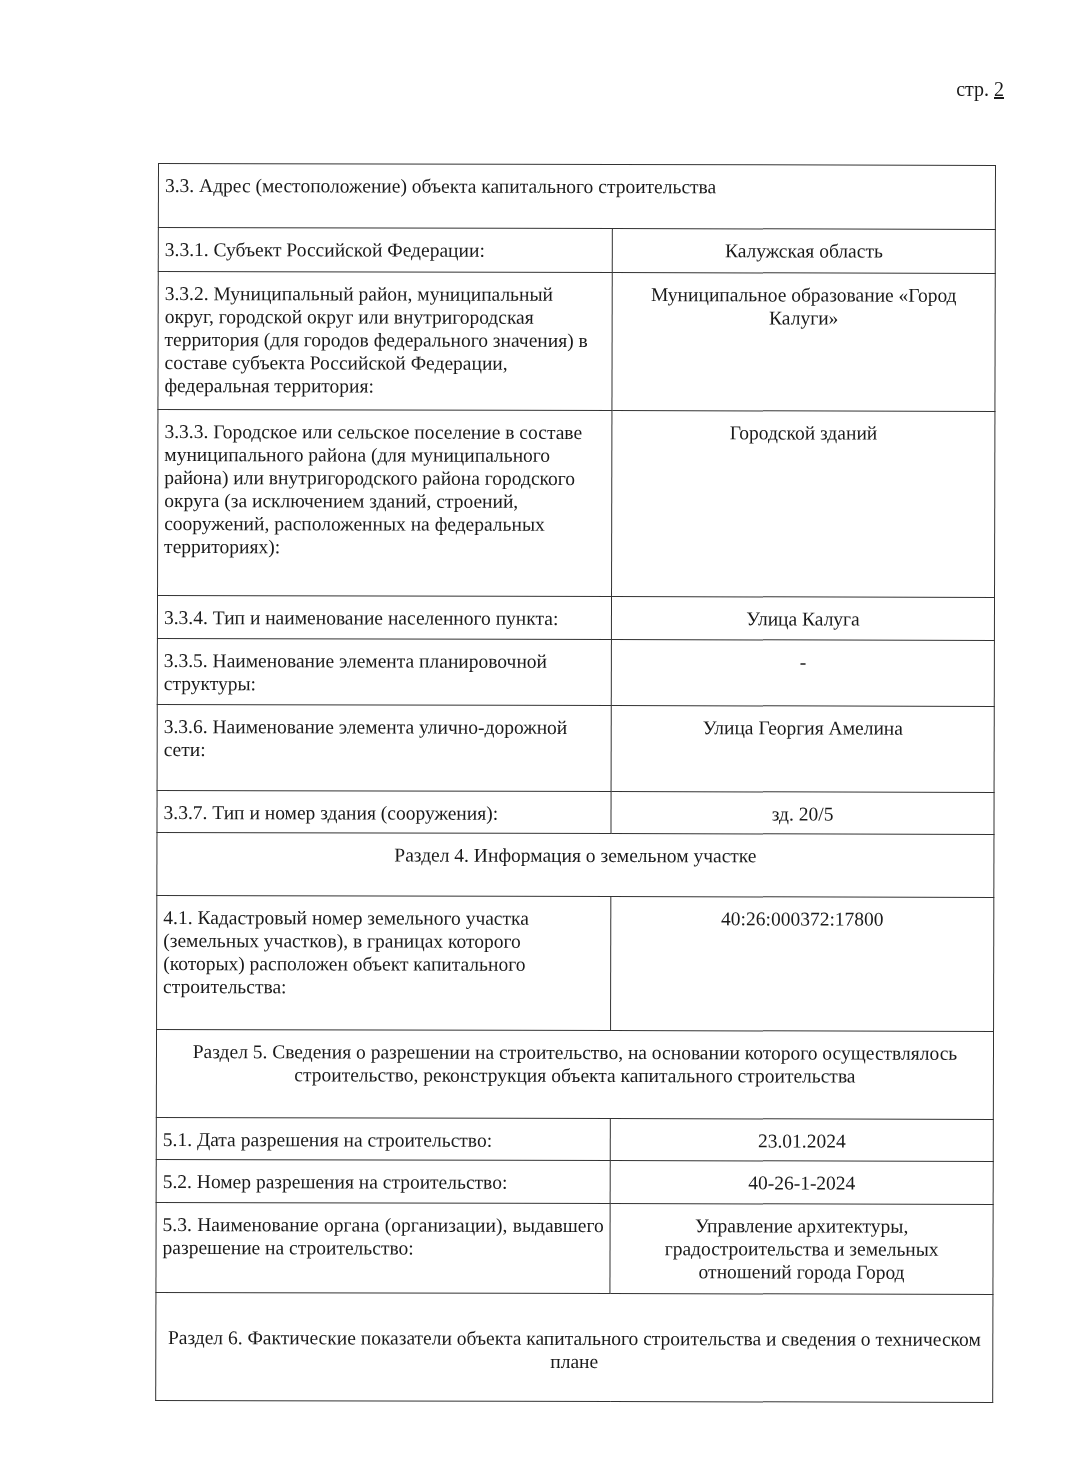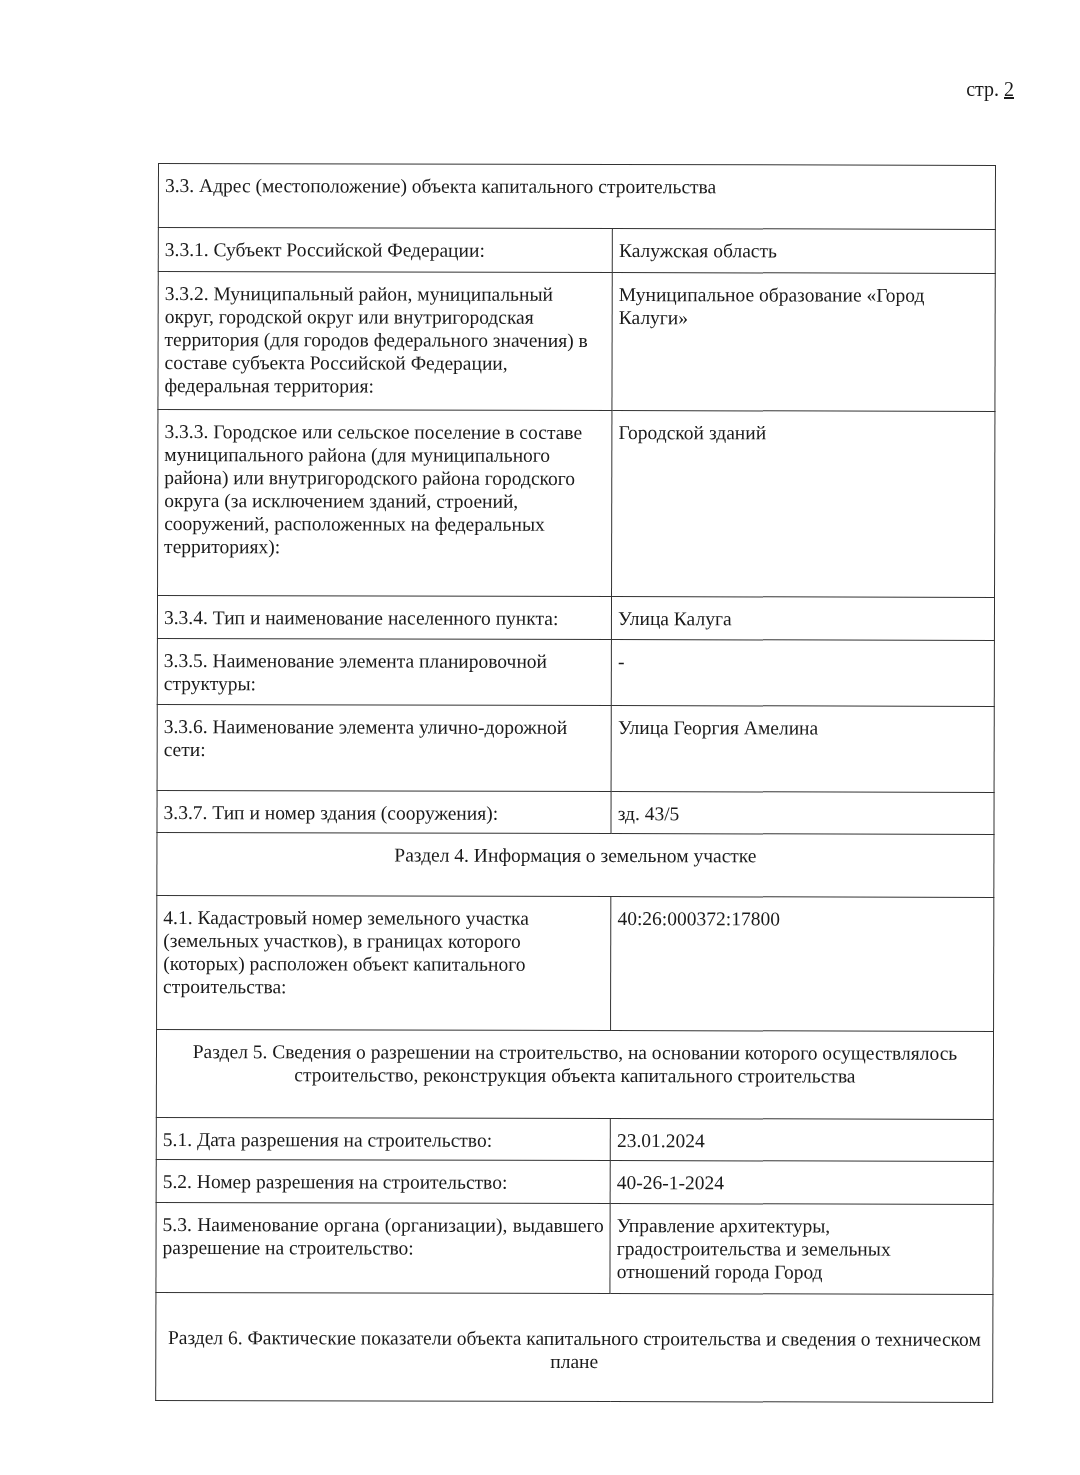--- a/index.html
+++ b/index.html
@@ -2,37 +2,37 @@
 <html><head>
 <meta charset="utf-8">
 <style>
   html, body { margin: 0; padding: 0; background: #ffffff; }
   body {
     width: 1080px; height: 1475px; position: relative; overflow: hidden;
     font-family: "Liberation Serif", "DejaVu Serif", serif;
     color: #1a1a1a;
   }
   .page-num {
-    position: absolute; top: 78px; right: 66px;
+    position: absolute; top: 78px; right: 76px;
     font-size: 20px;
   }
   .page-num .num { text-decoration: underline; }
   .doc-table {
     position: absolute; left: 158px; top: 163px; width: 838px;
     border-collapse: collapse;
     font-size: 19.5px; line-height: 23px;
     transform: rotate(0.13deg); transform-origin: top left;
   }
   .doc-table td {
     border: 1.5px solid #333;
     vertical-align: top;
     padding: 10px 6px 6px 6px;
   }
   .doc-table td.label { width: 450px; }
-  .doc-table td.value { width: 376px; }
+  .doc-table td.value { width: 376px; text-align: center; }
   .doc-table td.full { padding-left: 6px; }
   .doc-table td.section {
     text-align: center;
   }
   .justify { text-align: justify; text-align-last: left; }
 </style>
 </head>
 <body>
 
 <div class="page-num">
@@ -64,21 +64,21 @@
     <tr style="height:66px;">
       <td class="label">3.3.5. Наименование элемента планировочной структуры:</td>
       <td class="value">-</td>
     </tr>
     <tr style="height:86px;">
       <td class="label">3.3.6. Наименование элемента улично-дорожной сети:</td>
       <td class="value">Улица Георгия Амелина</td>
     </tr>
     <tr style="height:42px;">
       <td class="label">3.3.7. Тип и номер здания (сооружения):</td>
-      <td class="value">зд. 43/5</td>
+      <td class="value">зд. 20/5</td>
     </tr>
 
     <tr style="height:63px;">
       <td class="section" colspan="2">Раздел 4. Информация о земельном участке</td>
     </tr>
     <tr style="height:134px;">
       <td class="label">4.1. Кадастровый номер земельного участка (земельных участков), в границах которого (которых) расположен объект капитального строительства:</td>
       <td class="value">40:26:000372:17800</td>
     </tr>
 

